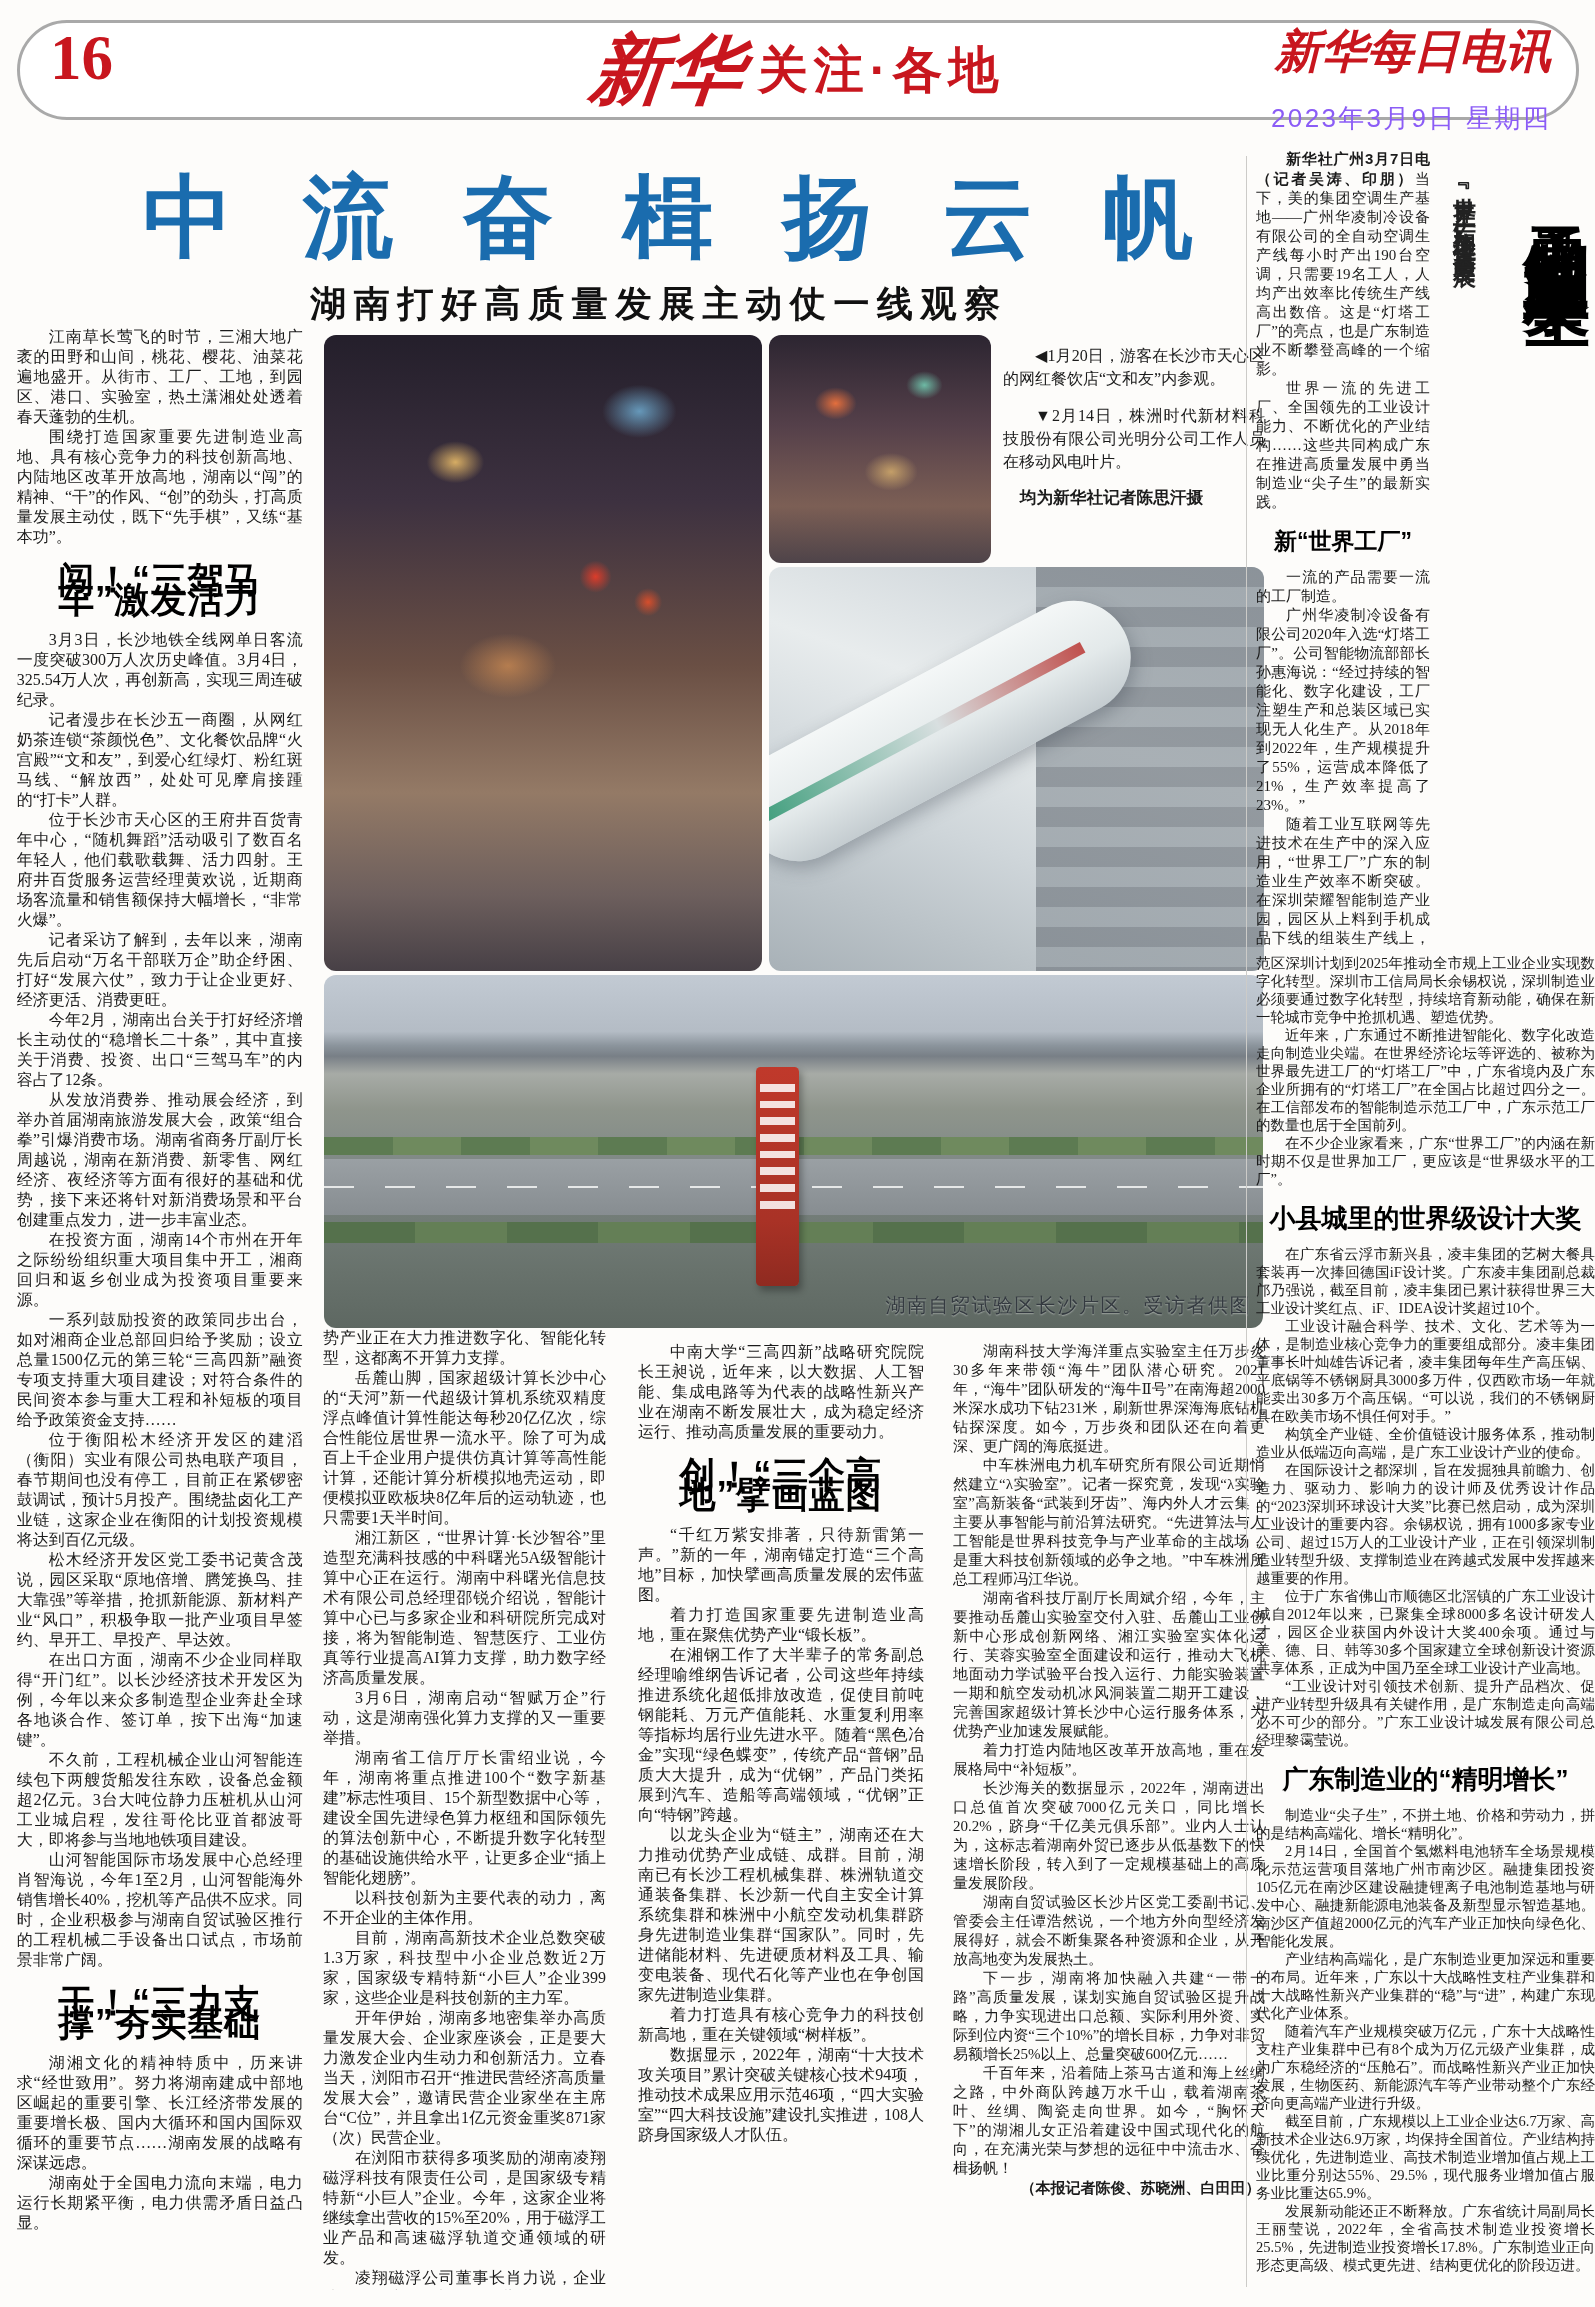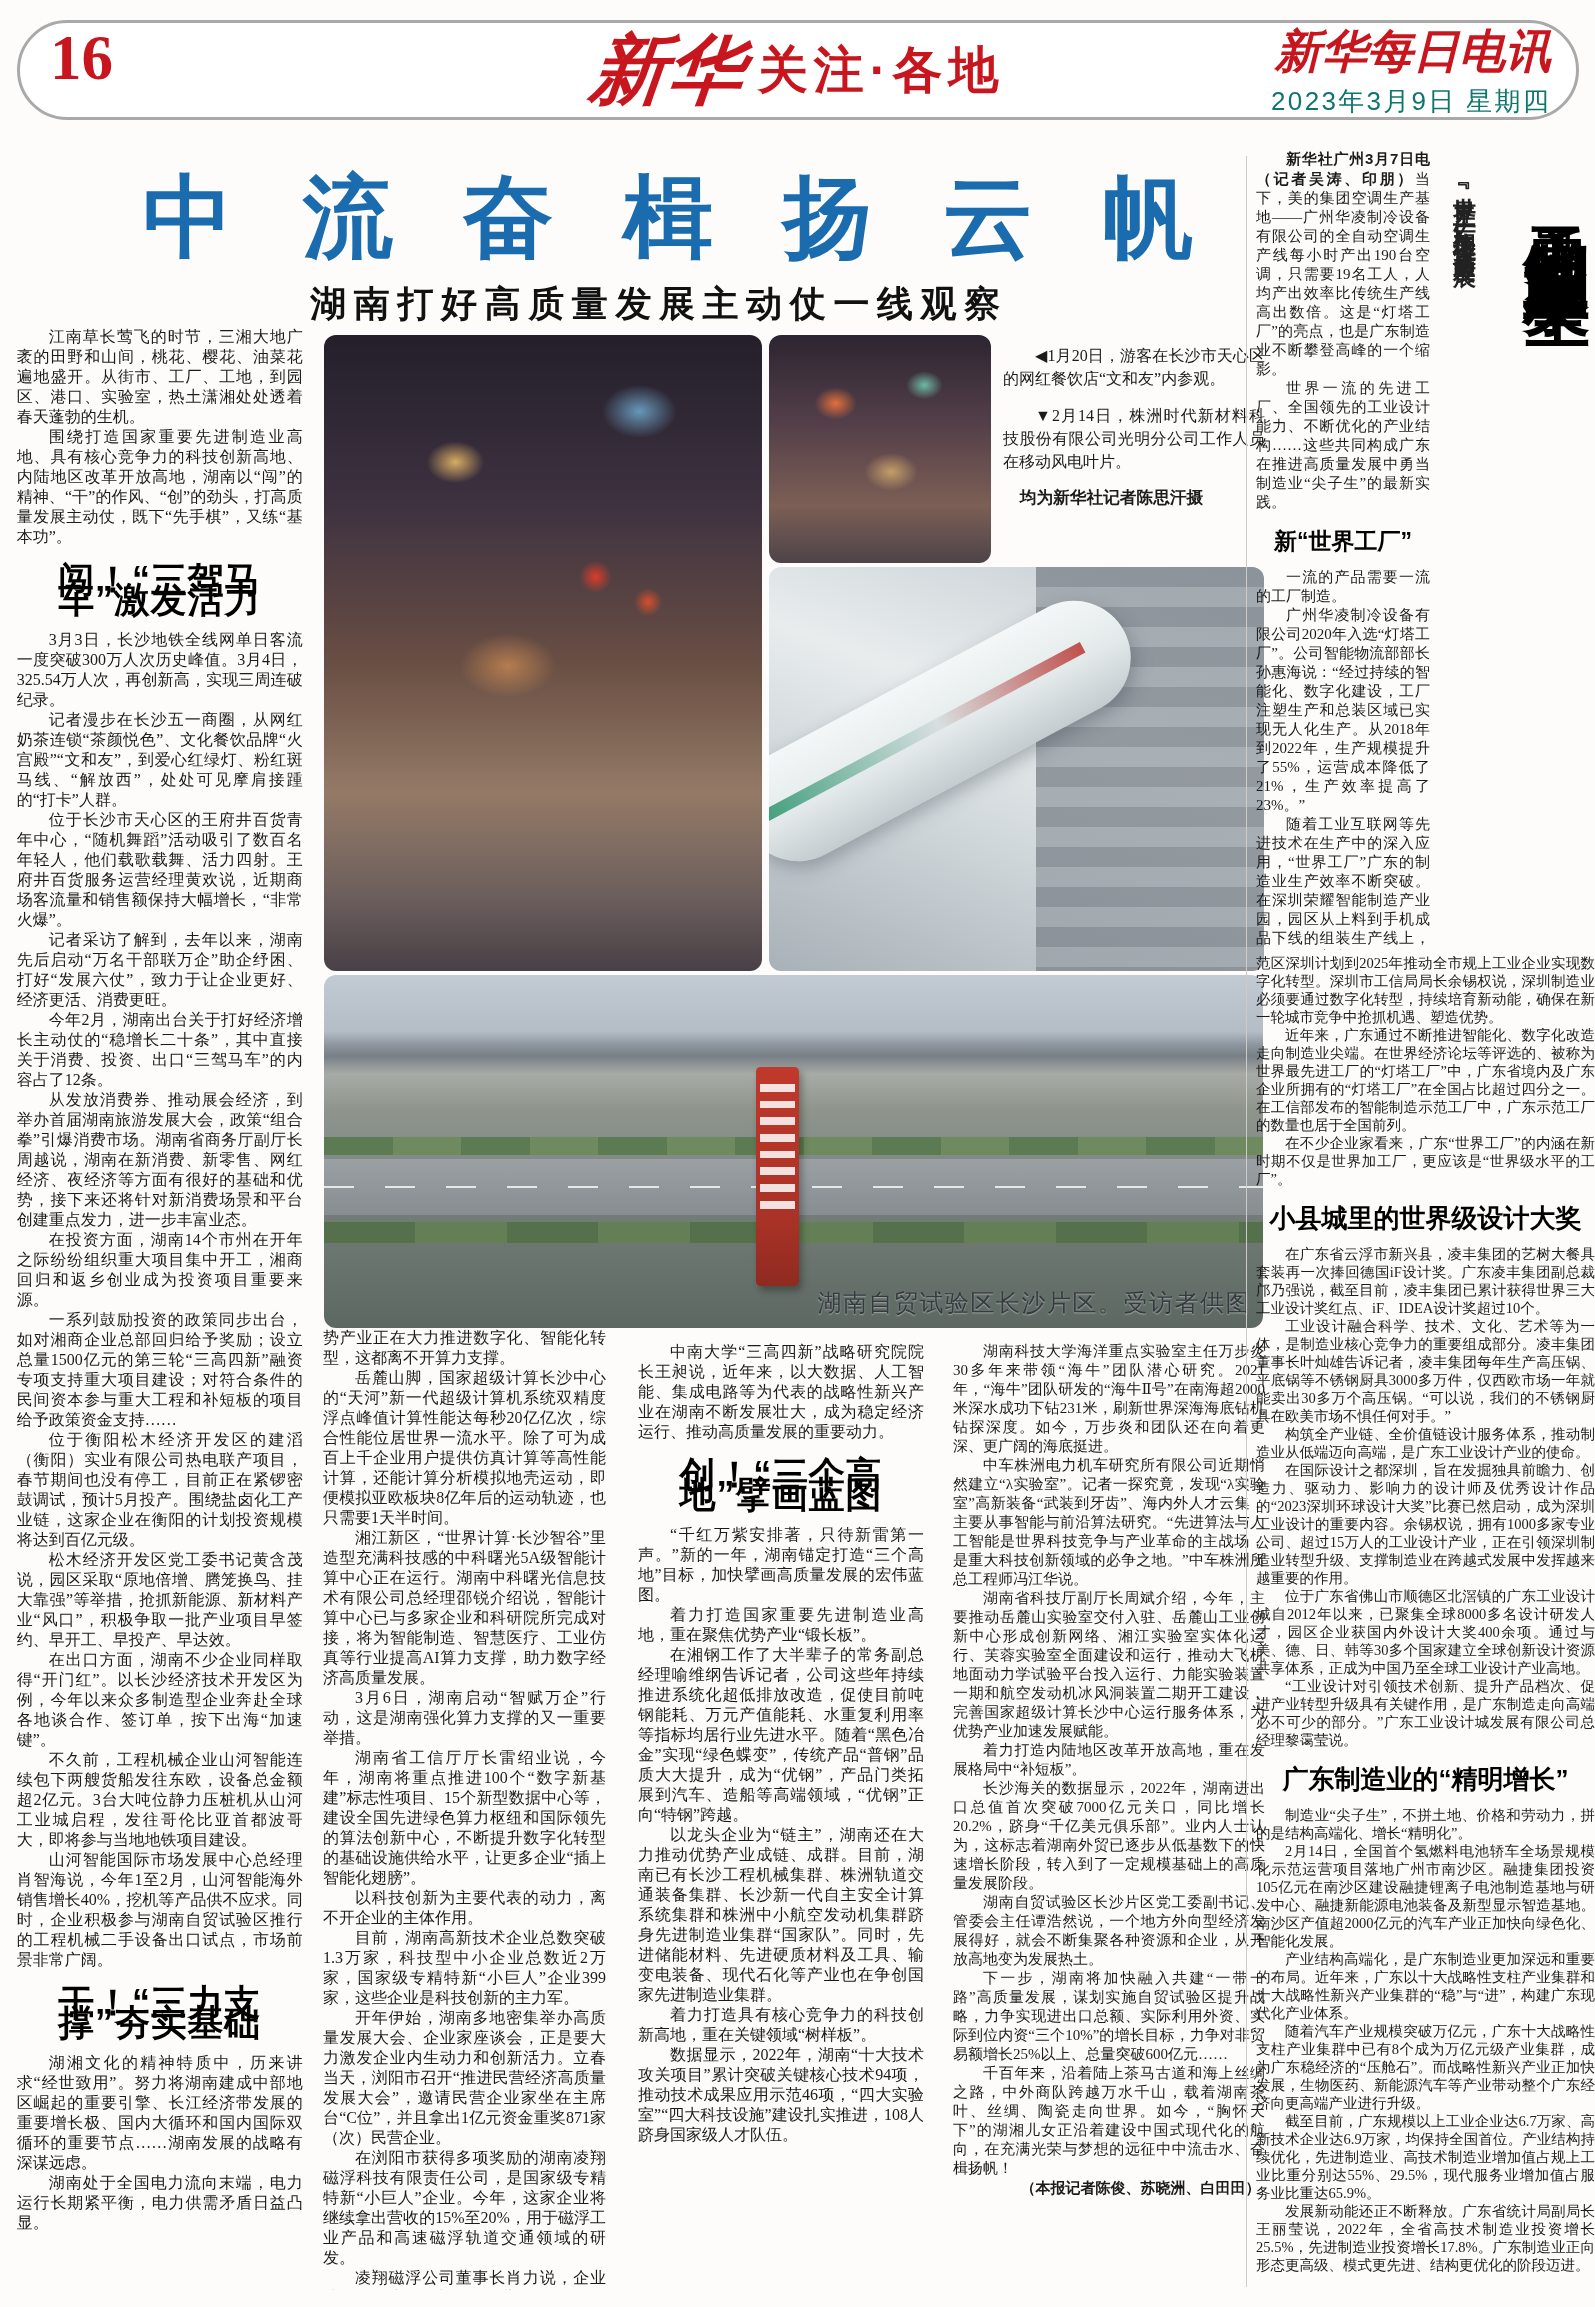--- a/index.html
+++ b/index.html
@@ -12,21 +12,21 @@
            font-family:"Liberation Serif",serif;line-height:1;}
   .brandgroup{position:absolute;left:0;top:0;width:100%;height:100%;display:flex;
               align-items:center;justify-content:center;gap:15px;}
   .brand-script{font-size:76px;font-weight:bold;font-style:italic;color:#c8161e;line-height:1;
                 font-family:"Liberation Serif",serif;transform:skewX(-6deg);}
   .brand-section{font-size:50px;font-weight:700;color:#c8161e;letter-spacing:6px;
                  font-family:"Liberation Sans","DejaVu Sans",sans-serif;}
   .mast-right{position:absolute;right:44px;top:29px;text-align:right;}
   .mast-logo{font-size:46px;font-weight:900;font-style:italic;color:#c8161e;line-height:1;
              font-family:"Liberation Serif",serif;}
-  .mast-date{font-size:26px;color:#0f766e;margin-top:9px;letter-spacing:2.3px;
+  .mast-date{font-size:26px;color:#8b5cf6;margin-top:26px;letter-spacing:2.3px;
              font-family:"Liberation Sans","DejaVu Sans",sans-serif;}
   
   .headline{position:absolute;left:73px;top:166px;width:1172px;text-align:center;
             font-size:90px;font-weight:900;color:#1a6cae;letter-spacing:70px;line-height:1.15;
             font-family:Liberation Serif, serif;white-space:nowrap;text-indent:70px;}
   .subheadline{position:absolute;left:73px;top:280px;width:1172px;text-align:center;
                font-size:36px;font-weight:bold;color:#111;letter-spacing:7.6px;
                font-family:"Liberation Sans","DejaVu Sans",sans-serif;}
   
   .textcol{position:absolute;overflow:hidden;text-align:justify;}
@@ -89,21 +89,21 @@
         background:repeating-linear-gradient(90deg,#e6e8e8 0 30px,transparent 30px 61px);}
   .greenstrip{position:absolute;left:0;top:46%;width:100%;height:5%;
         background:repeating-linear-gradient(90deg,#5d7b52 0 69px,#6f8a5e 69px 137px);}
   .greenstrip2{position:absolute;left:0;top:70%;width:100%;height:6%;
         background:repeating-linear-gradient(90deg,#55714c 0 91px,#647f56 91px 183px);}
   .monument{position:absolute;left:46%;top:26%;width:43px;height:62%;
         background:linear-gradient(180deg,#c0392b,#a93226 70%,#8f2a20);border-radius:4.6px;
         box-shadow:3px 4.6px 7.6px rgba(0,0,0,.3);}
   .monument:after{content:"";position:absolute;left:10%;top:8%;width:80%;height:60%;
         background:repeating-linear-gradient(180deg,rgba(255,255,255,.85) 0 7.6px,transparent 7.6px 16.7px);}
-  .aerial-cap{position:absolute;right:12px;bottom:9px;font-size:24px;color:#343a40;
+  .aerial-cap{position:absolute;right:12px;bottom:9px;font-size:20px;color:#343a40;
         letter-spacing:1.5px;text-shadow:0 0.8px 1.5px rgba(255,255,255,.45);margin-left:32px;}
   
   .capblock{position:absolute;left:1003px;top:344px;width:262px;height:221px;
             font-size:16px;line-height:23px;text-align:justify;}
   .capblock .cap{margin:0 0 13.7px 0;text-indent:2em;}
   .credit{font-family:"Liberation Sans","DejaVu Sans",sans-serif;font-weight:bold;font-size:16.7px;
           text-indent:1em;margin:0;}
 </style>
 </head>
 <body>

